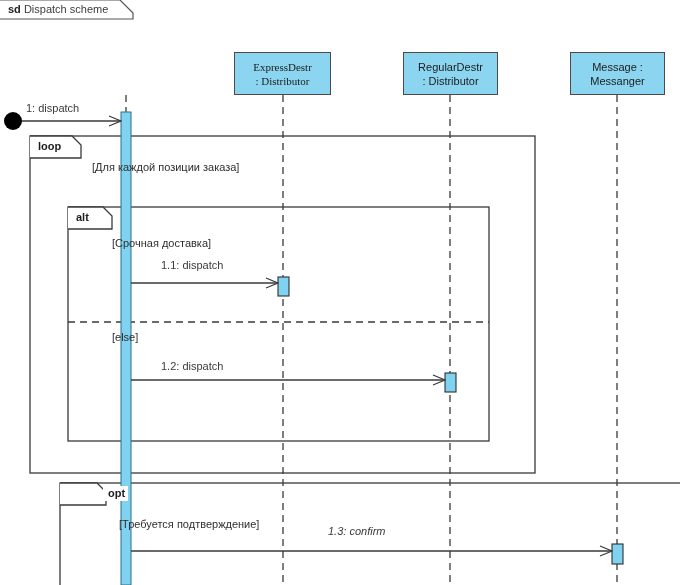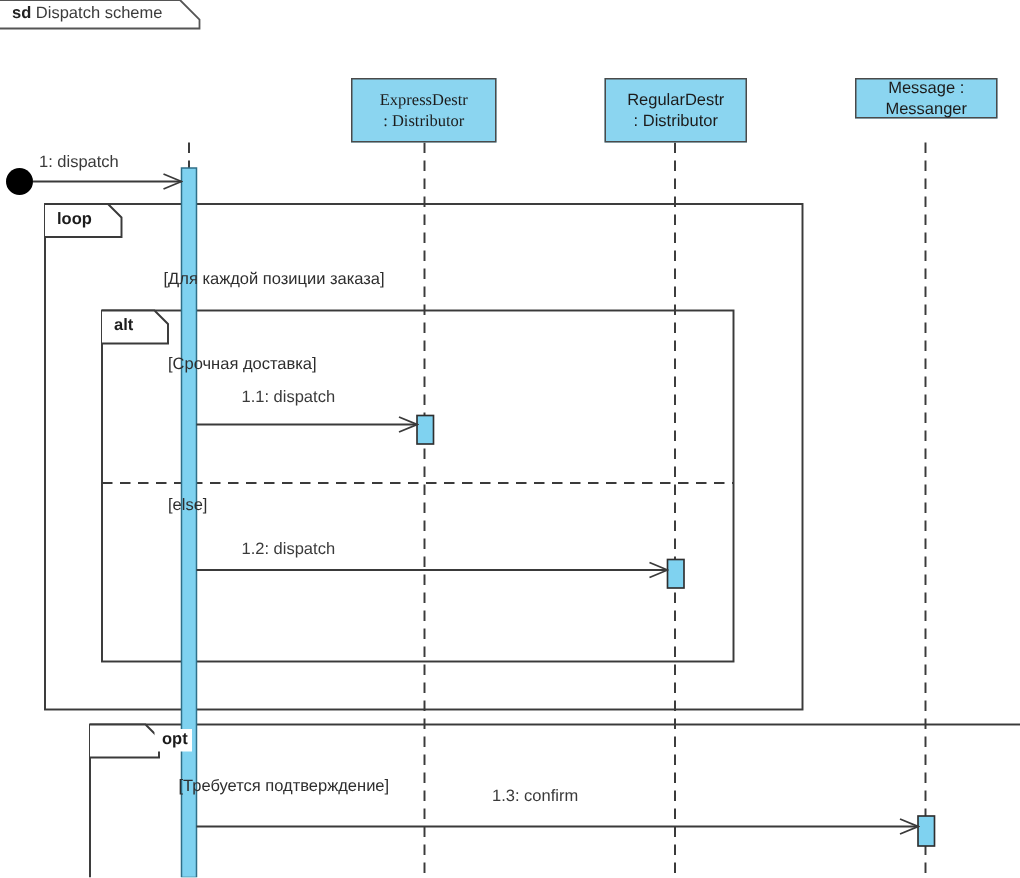--- a/index.html
+++ b/index.html
@@ -149,32 +149,32 @@
   <div class="lifeline-head" style="left:234px; top:52px; width:97px; height:43px;font-family:Liberation Serif, serif;">
     <span>ExpressDestr</span>
     <span>: Distributor</span>
   </div>
 
   <div class="lifeline-head" style="left:403px; top:52px; width:95px; height:43px;">
     <span>RegularDestr</span>
     <span>: Distributor</span>
   </div>
 
-  <div class="lifeline-head" style="left:570px; top:52px; width:95px; height:27px;text-align:center;">
+  <div class="lifeline-head" style="left:570px; top:52px; width:95px; height:43px;text-align:center;">
     <span>Message :</span>
     <span>Messanger</span>
   </div>
 
   <div class="frag-tab" style="left:33px; top:139px;">loop</div>
   <div class="frag-tab" style="left:71px; top:210px;">alt</div>
   <div class="frag-tab" style="left:63px; top:486px;margin-left:40px;">opt</div>
 
-  <div class="guard" style="left:92px; top:180px;margin-left:17px;">[Для каждой позиции заказа]</div>
+  <div class="guard" style="left:92px; top:161px;">[Для каждой позиции заказа]</div>
   <div class="guard" style="left:112px; top:237px;">[Срочная доставка]</div>
   <div class="guard" style="left:112px; top:331px;">[else]</div>
   <div class="guard" style="left:119px; top:518px;">[Требуется подтверждение]</div>
 
   <div class="msg-label" style="left:26px; top:102px;">1: dispatch</div>
   <div class="msg-label" style="left:161px; top:259px;text-align:right;">1.1: dispatch</div>
   <div class="msg-label" style="left:161px; top:360px;">1.2: dispatch</div>
-  <div class="msg-label" style="left:328px; top:525px;">1.3: confirm</div>
+  <div class="msg-label" style="left:328px; top:525px;font-style:italic;">1.3: confirm</div>
 
 </div>
 
 </body></html>

